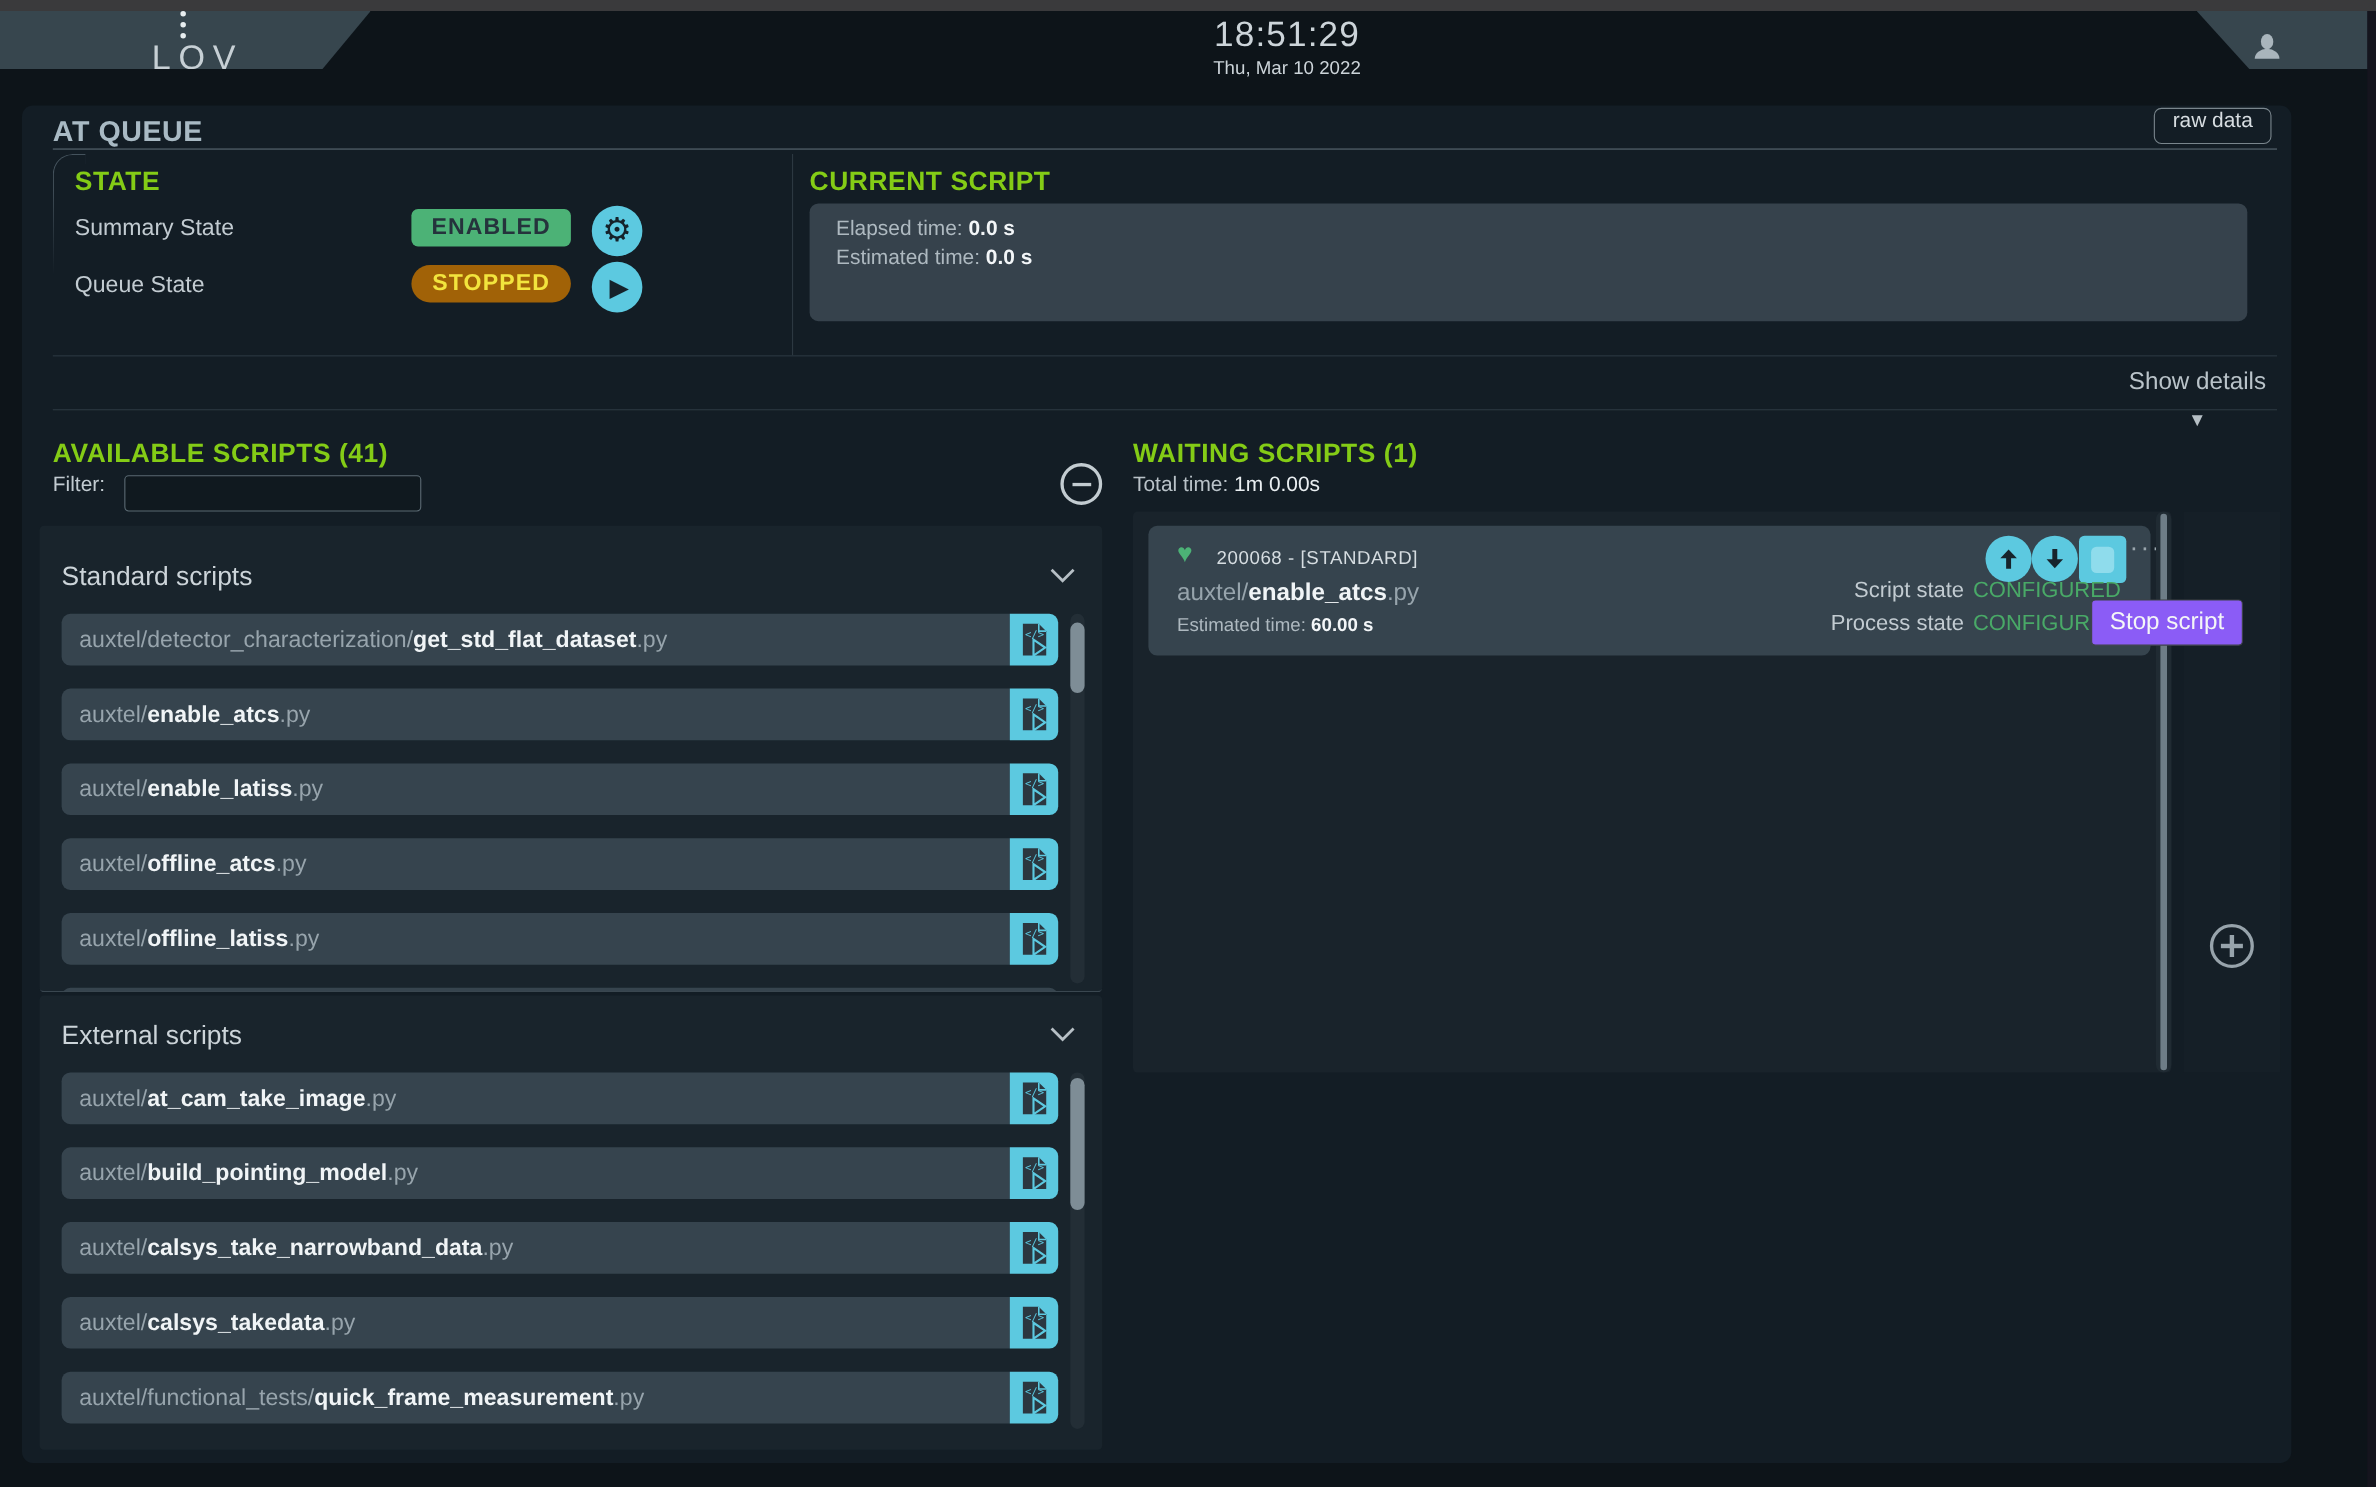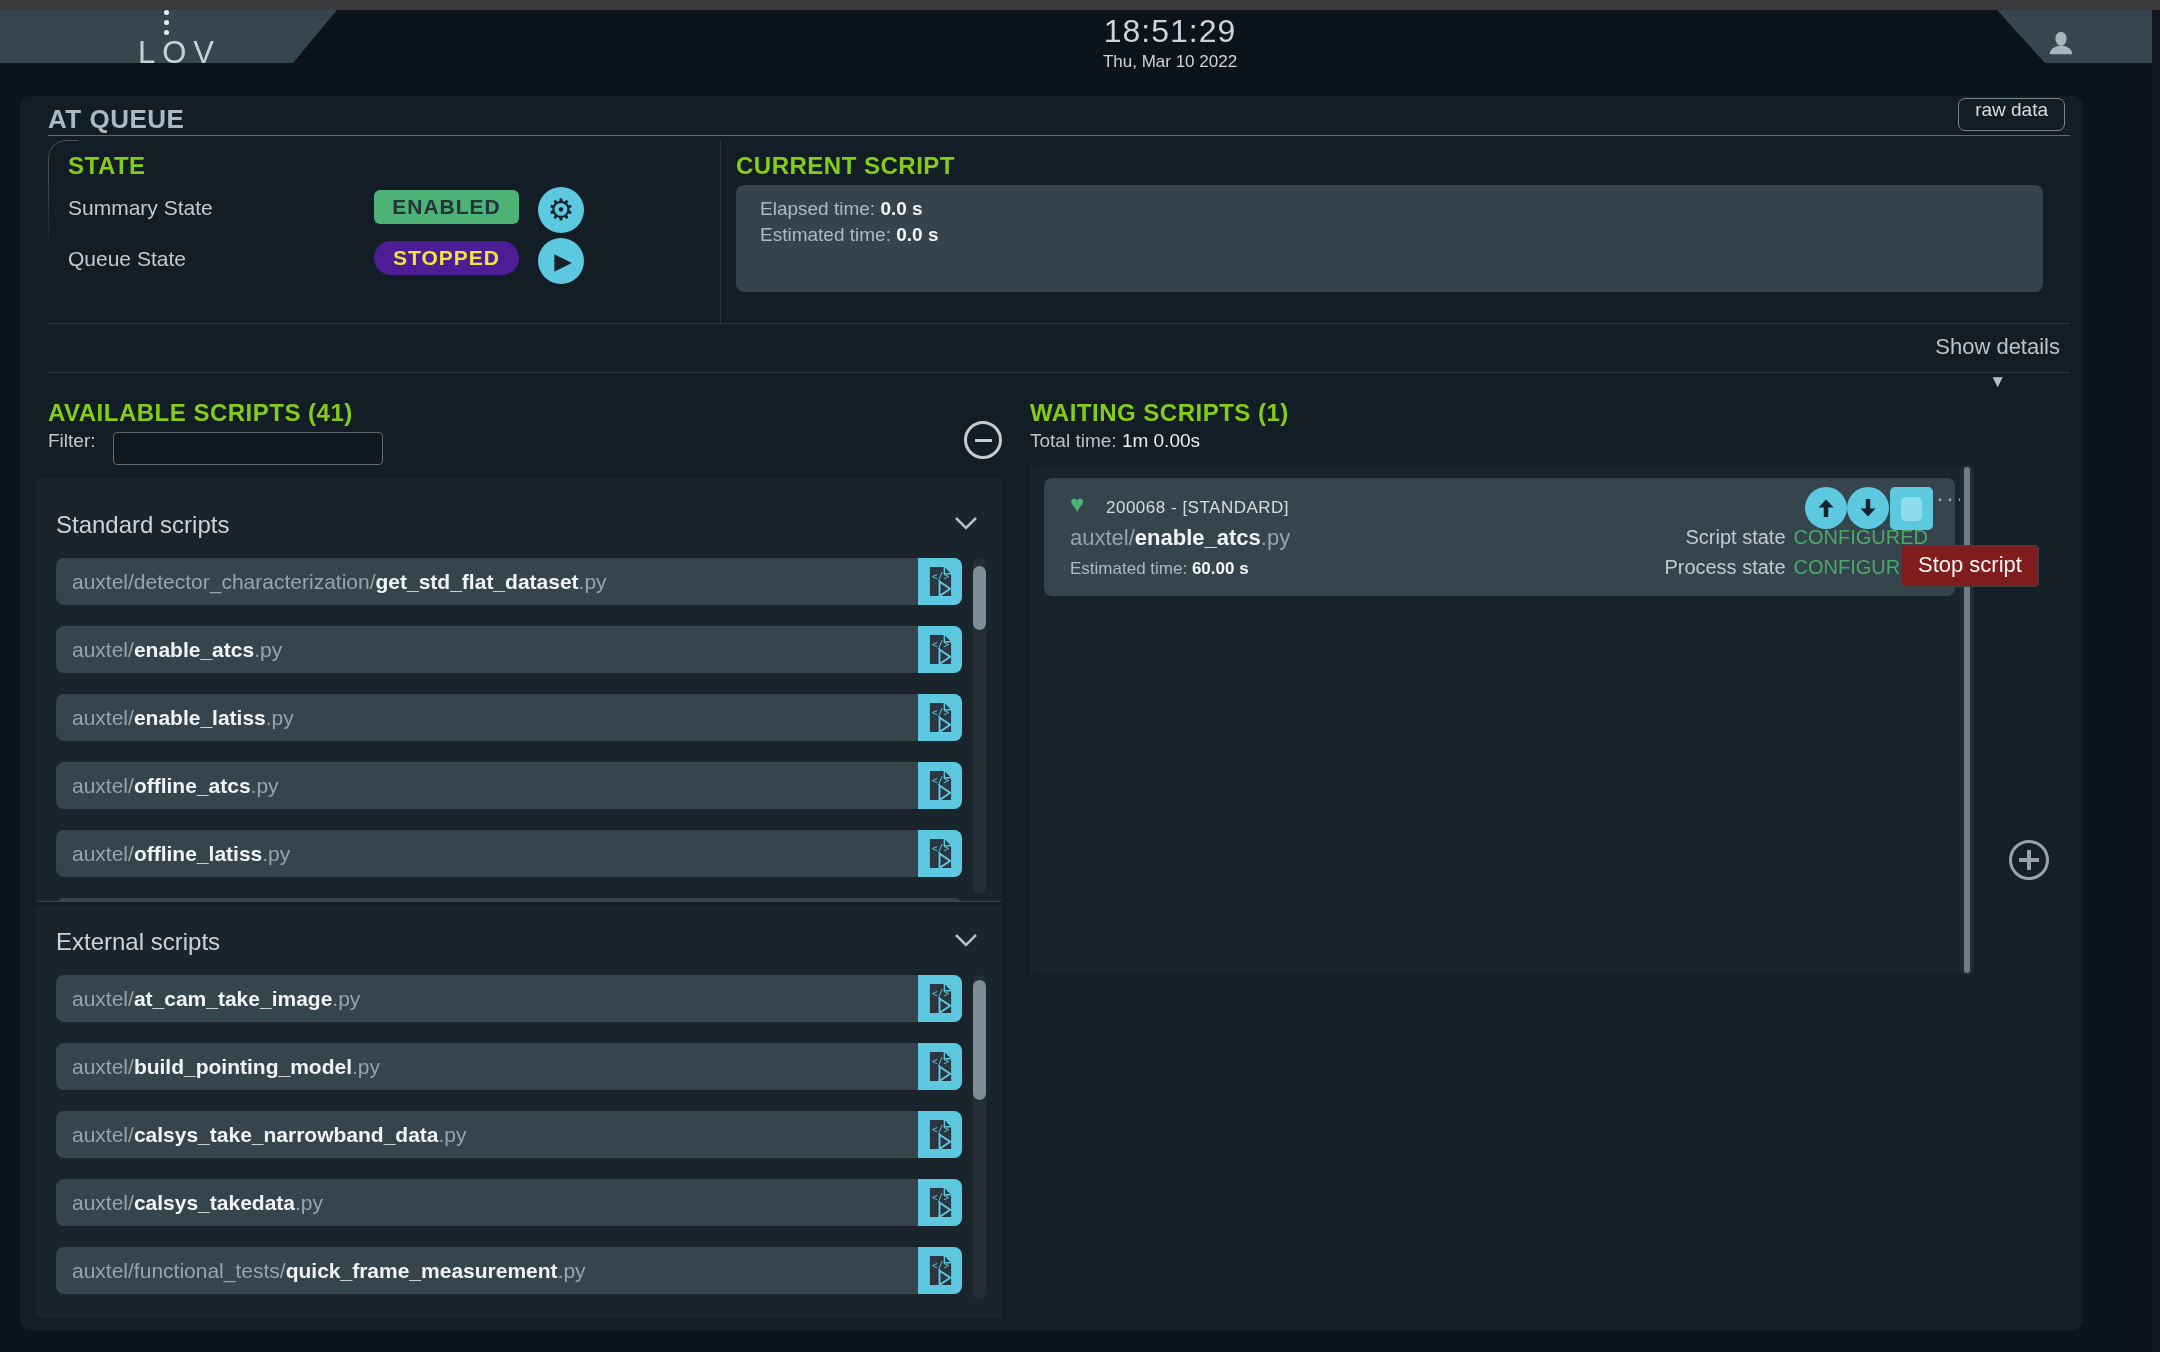--- a/index.html
+++ b/index.html
@@ -52,21 +52,21 @@
   }
   .sect-heading { font-size:24px; font-weight:bold; color:#84cc16; letter-spacing:.5px; }
 
   
   .state-label { font-size:21px; color:#c2cbd1; }
   .badge {
     width:145px; height:34px; display:flex; align-items:center; justify-content:center;
     font-size:21px; font-weight:bold; letter-spacing:1px;
   }
   .badge-enabled { background:#4cb276; color:#25333c; border-radius:6px; }
-  .badge-stopped { background:#4c1d95; color:#f2e43d; border-radius:17px; }
+  .badge-stopped { background:#a16207; color:#f2e43d; border-radius:17px; }
   .circle-btn {
     width:46px; height:46px; border-radius:50%; background:#5cc9e0; border:none; cursor:pointer;
     display:flex; align-items:center; justify-content:center; color:#15222a; font-family:inherit;
   }
   .col-divider { left:700px; top:44px; width:1px; height:183px; background:#2c3841; }
 
   
   .cs-card { left:716px; top:89px; width:1307px; height:107px; background:#36424c; border-radius:8px; padding:11px 24px; }
   .cs-name { font-size:27px; color:#edf2f4; line-height:34px; }
   .cs-line { font-size:19px; line-height:26px; color:#aeb9c0; }
@@ -121,21 +121,21 @@
   .wstop i { width:21px; height:24px; background:#8fdcec; border-radius:5px; display:block; }
   .wdots { position:absolute; left:892px; top:6px; font-size:24px; color:#9aa6ad; letter-spacing:2px; cursor:pointer; }
 
   .plus-col { left:1965px; top:369px; width:88px; height:510px; background:#151f27; }
   .plus-btn { position:absolute; left:24px; top:375px; width:40px; height:40px; border:3px solid #97a3ab; border-radius:50%;
     background:transparent; cursor:pointer; }
   .plus-btn i, .plus-btn b { position:absolute; background:#97a3ab; display:block; }
   .plus-btn i { left:7px; top:15px; width:20px; height:4px; }
   .plus-btn b { left:15px; top:7px; width:4px; height:20px; }
 
-  .tooltip { left:1881px; top:449px; background:#7f1d1d; border:1px solid #3e4347; border-radius:4px;
+  .tooltip { left:1881px; top:449px; background:#8b5cf6; border:1px solid #3e4347; border-radius:4px;
     padding:6px 16px 8px; font-size:22px; color:#f4f6f7; z-index:20; white-space:nowrap; }
 </style>
 </head>
 <body>
 
 <div class="abs top-strip"></div>
 
 <div class="abs hdr-left">
   <span class="menu-dots">
       <i></i>

